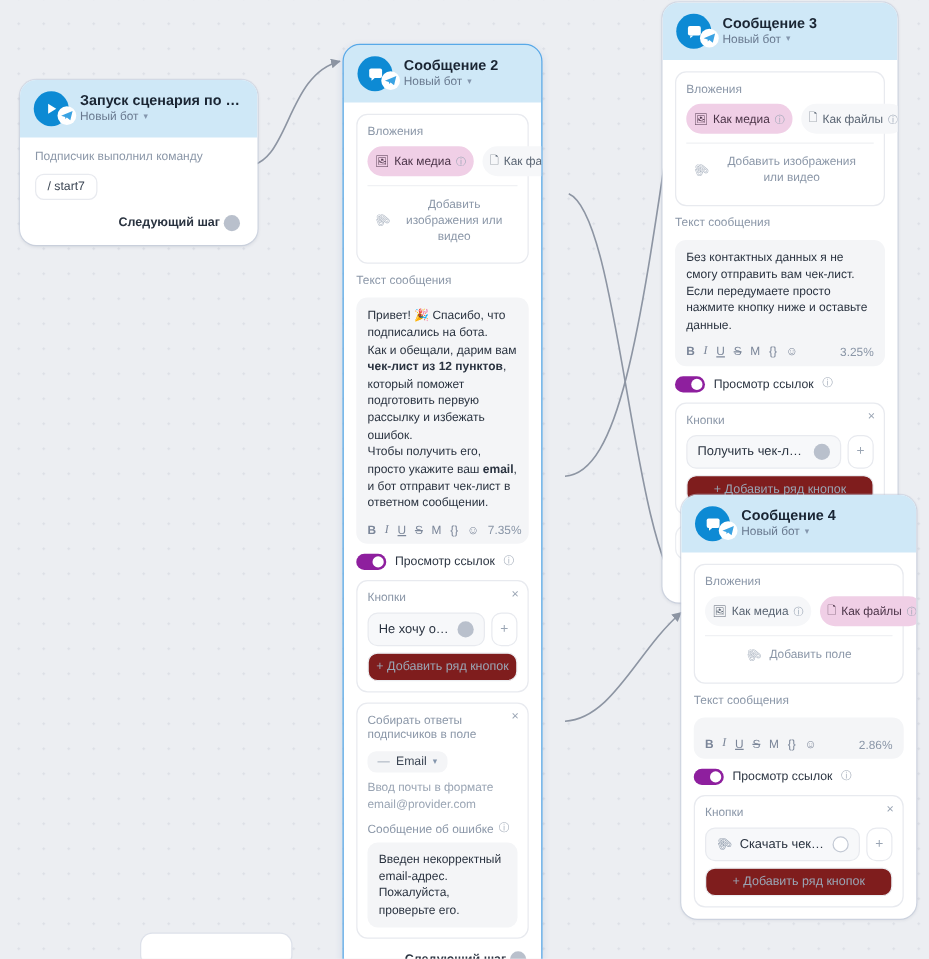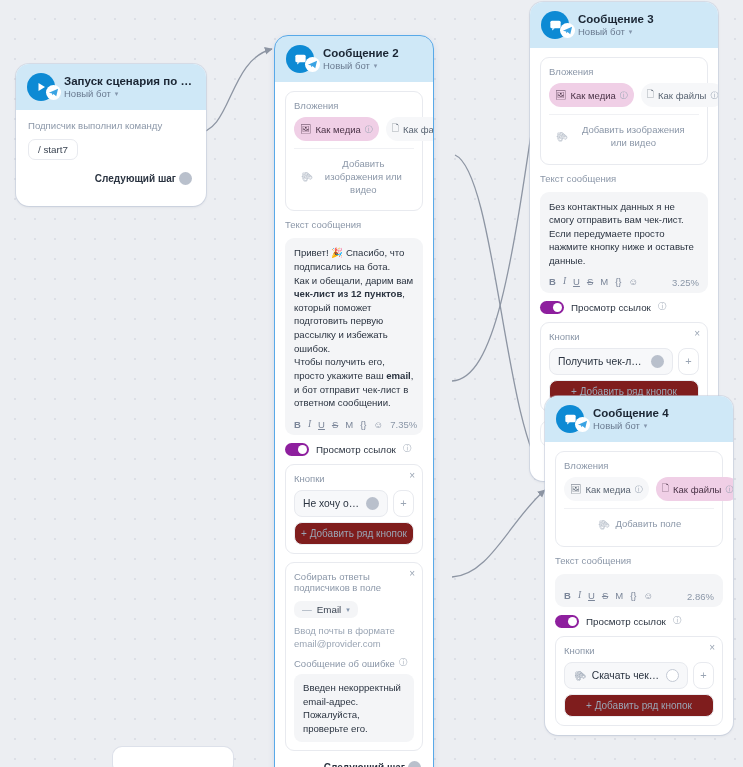--- a/index.html
+++ b/index.html
@@ -168,21 +168,21 @@
   }
   .wide-action .ic { margin-right: 4px; color: #8b97a8; }
 
   .next-step {
     display: flex; align-items: center; justify-content: flex-end; gap: 3px;
     font-size: 10px; color: #2a3340; font-weight: bold;
     padding: 2px 2px 2px 0;
   }
 
   
-  .trigger-body { padding: 10px 12px 19px; }
+  .trigger-body { padding: 10px 12px 9px; }
   .trigger-cap { font-size: 9.6px; color: #8b97a8; margin-bottom: 8px; }
   .cmd-chip {
     display: inline-block;
     border: 1px solid #e8eaef; border-radius: 7px;
     background: #fff; padding: 4px 9px;
     font-size: 9.8px; color: #3b4553;
   }
 
   
   .fieldsel {

